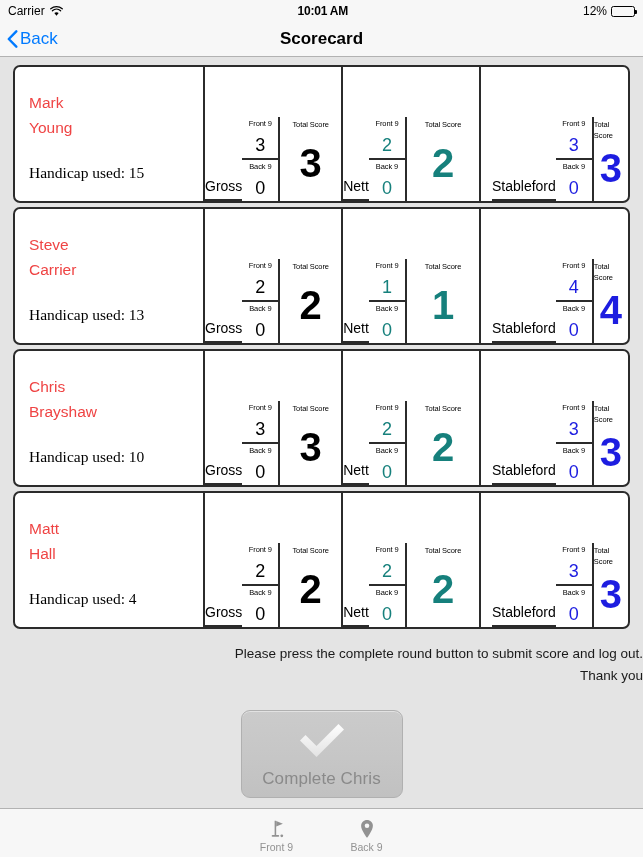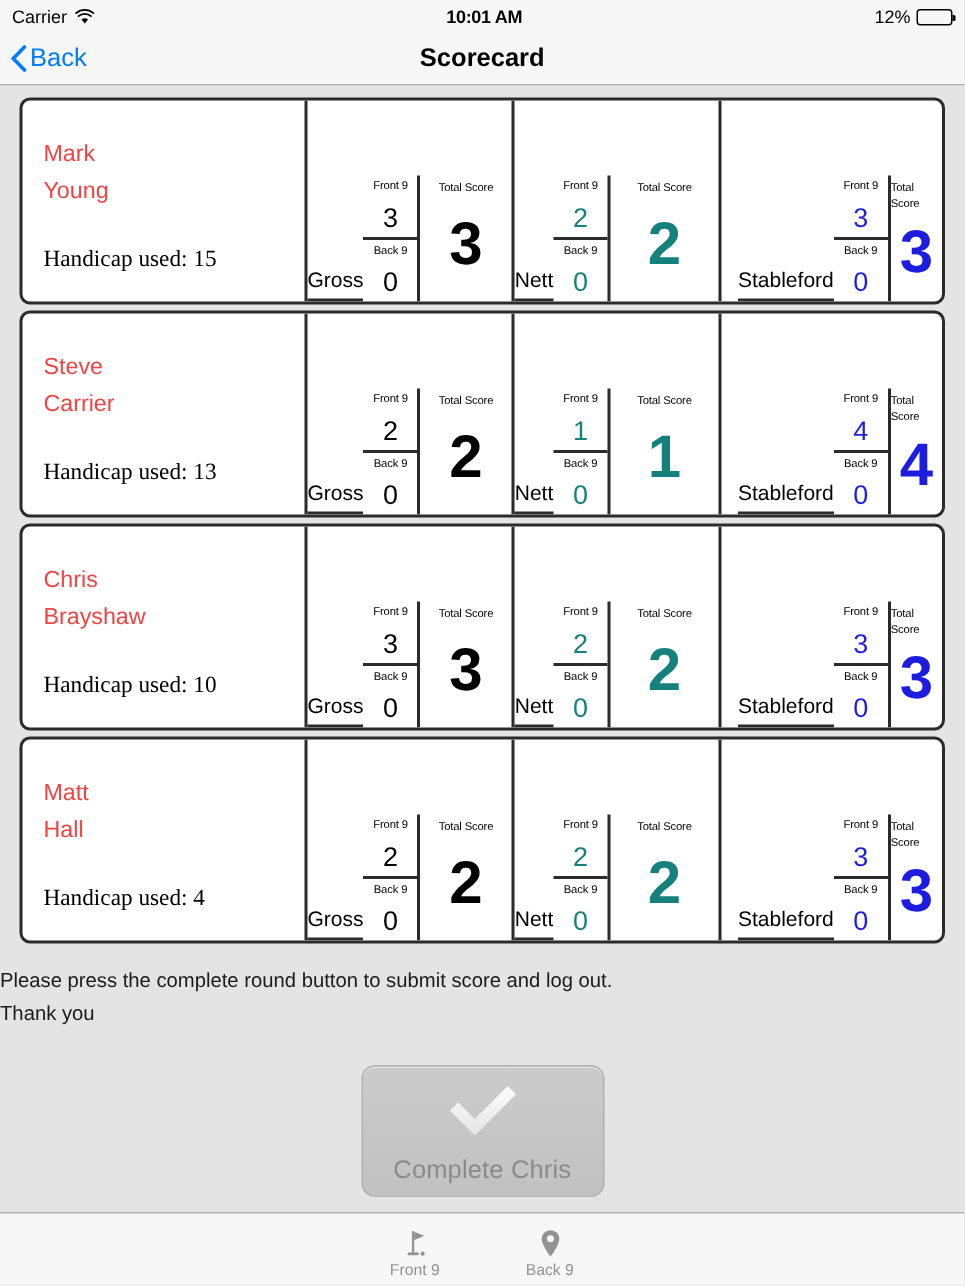--- a/index.html
+++ b/index.html
@@ -193,21 +193,21 @@
     align-items: center;
     justify-content: center;
     font-size: 40px;
     font-weight: bold;
     line-height: 1;
     padding-bottom: 6px;
   }
 
   
   .footer-msg {
-    text-align: left;
+    text-align: right;
     font-size: 13.5px;
     color: #1a1a1a;
     line-height: 22px;
     margin-top: 14px;
   }
 
   
   .cr-wrap {
     display: flex;
     justify-content: center;

